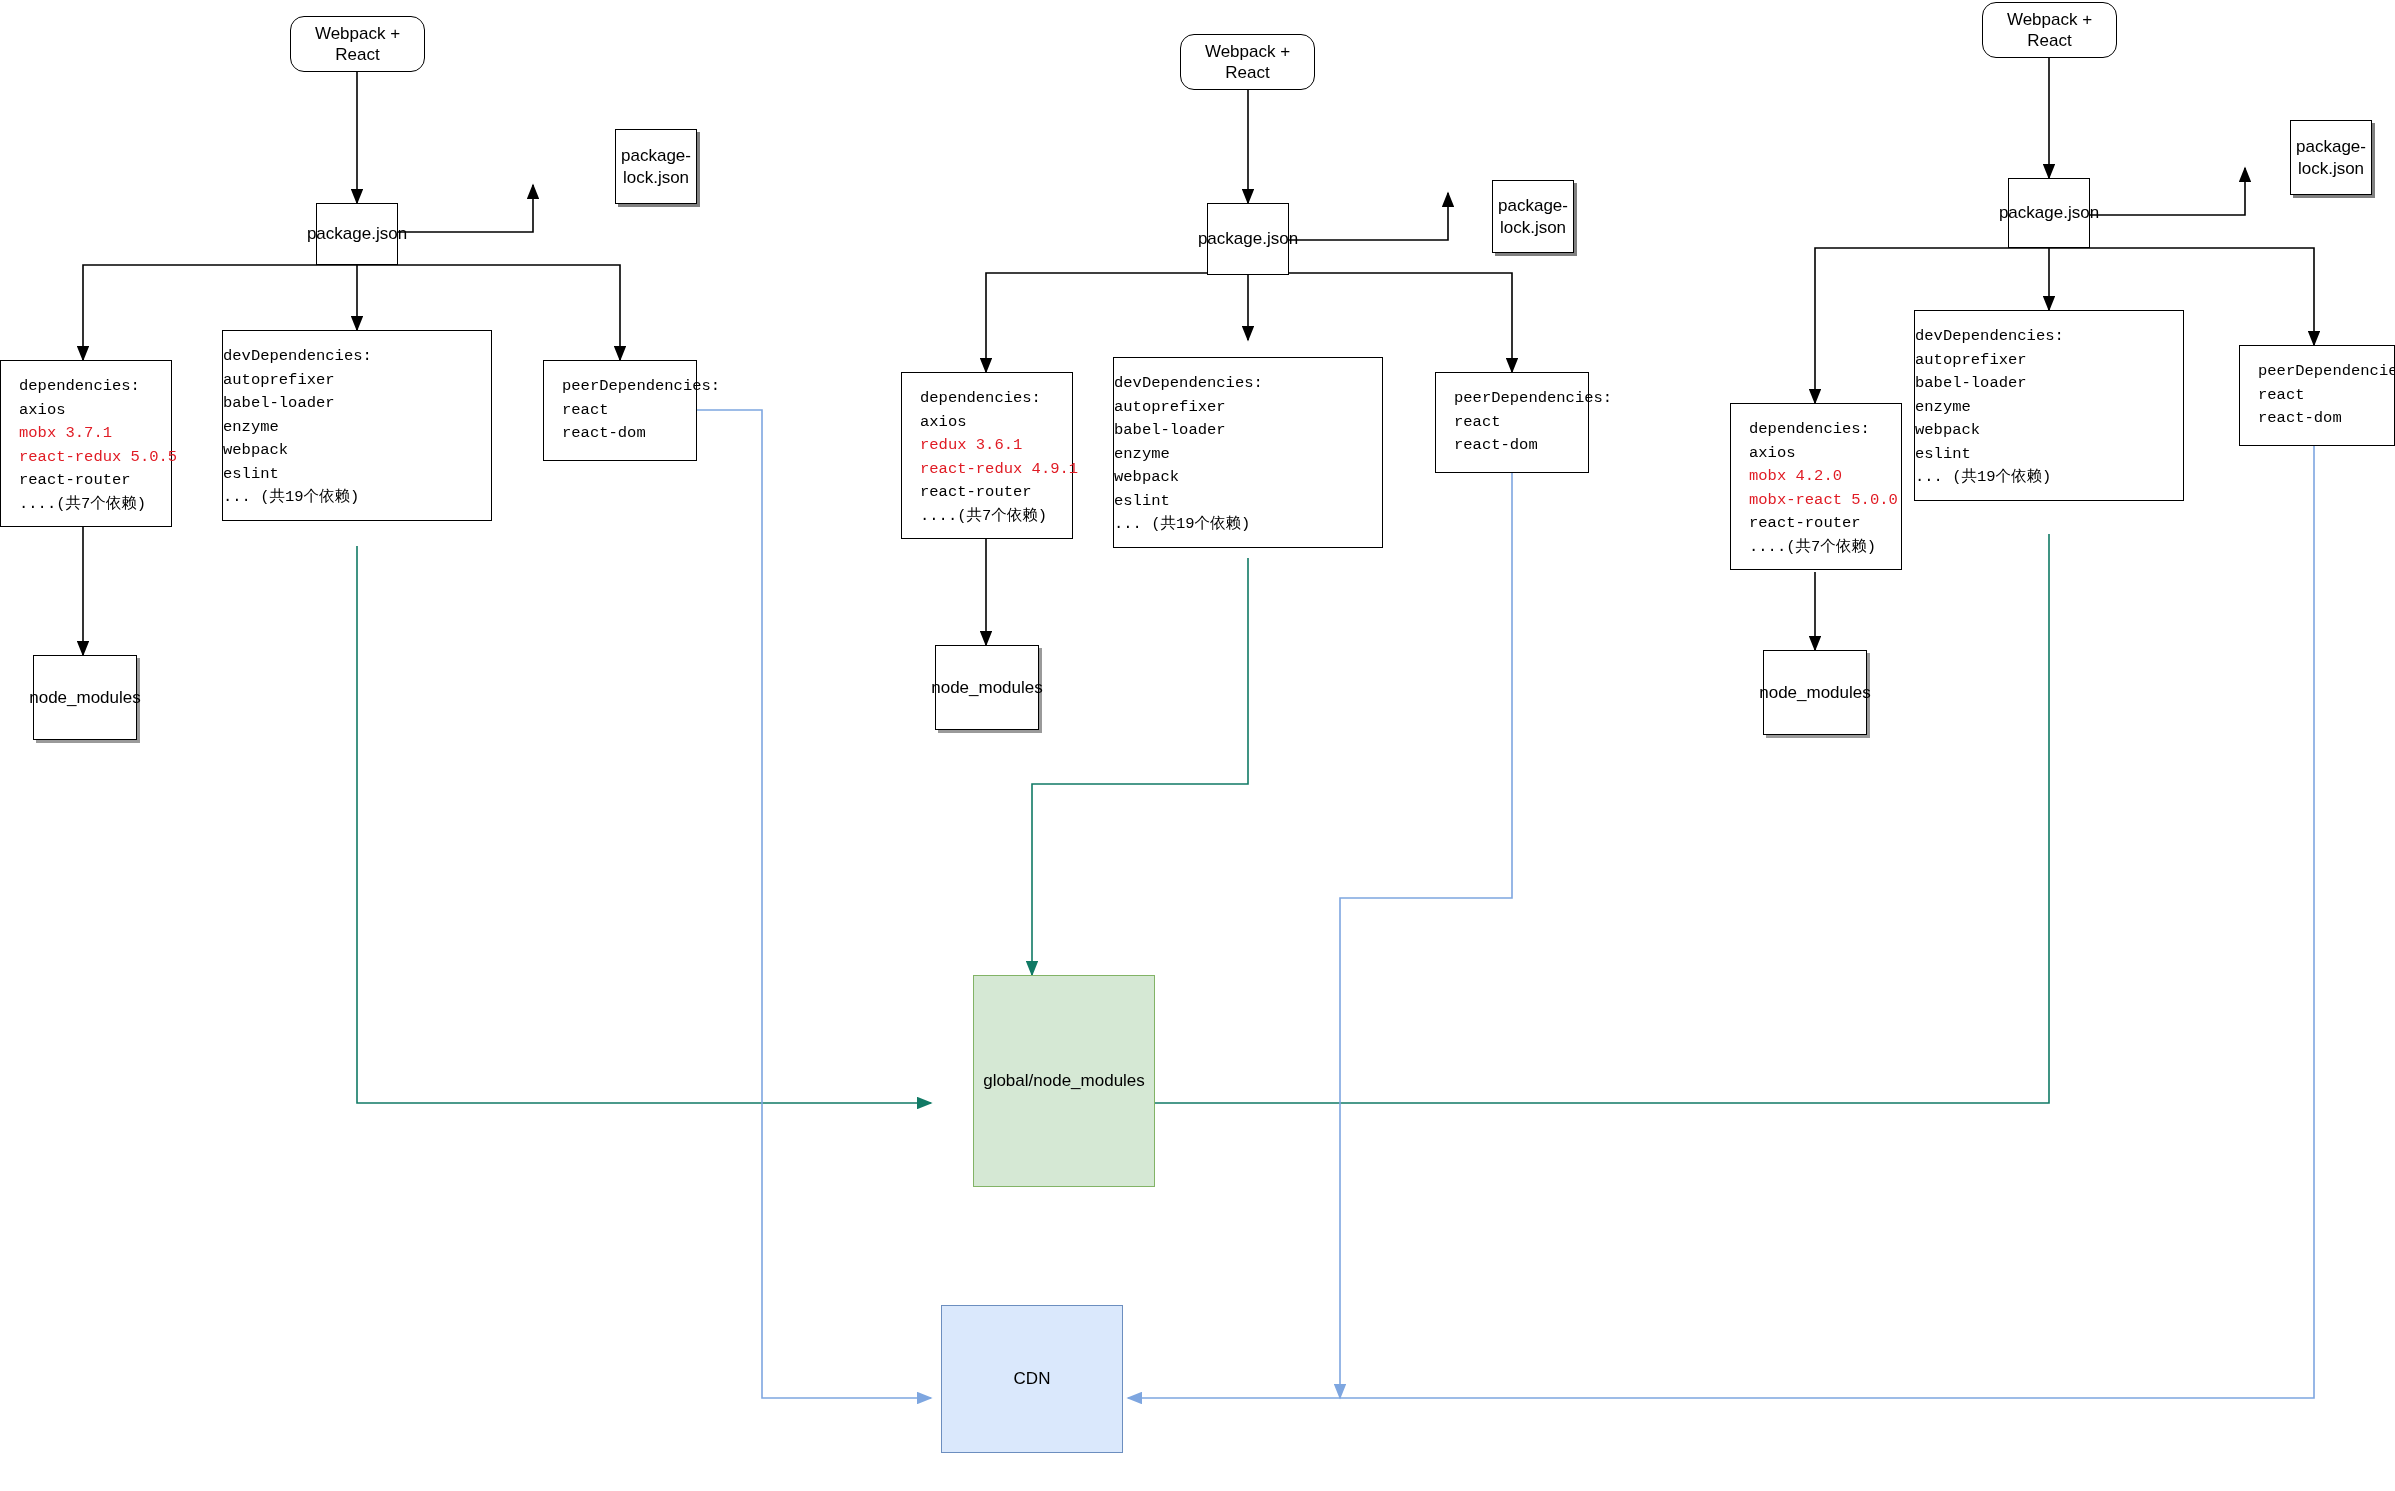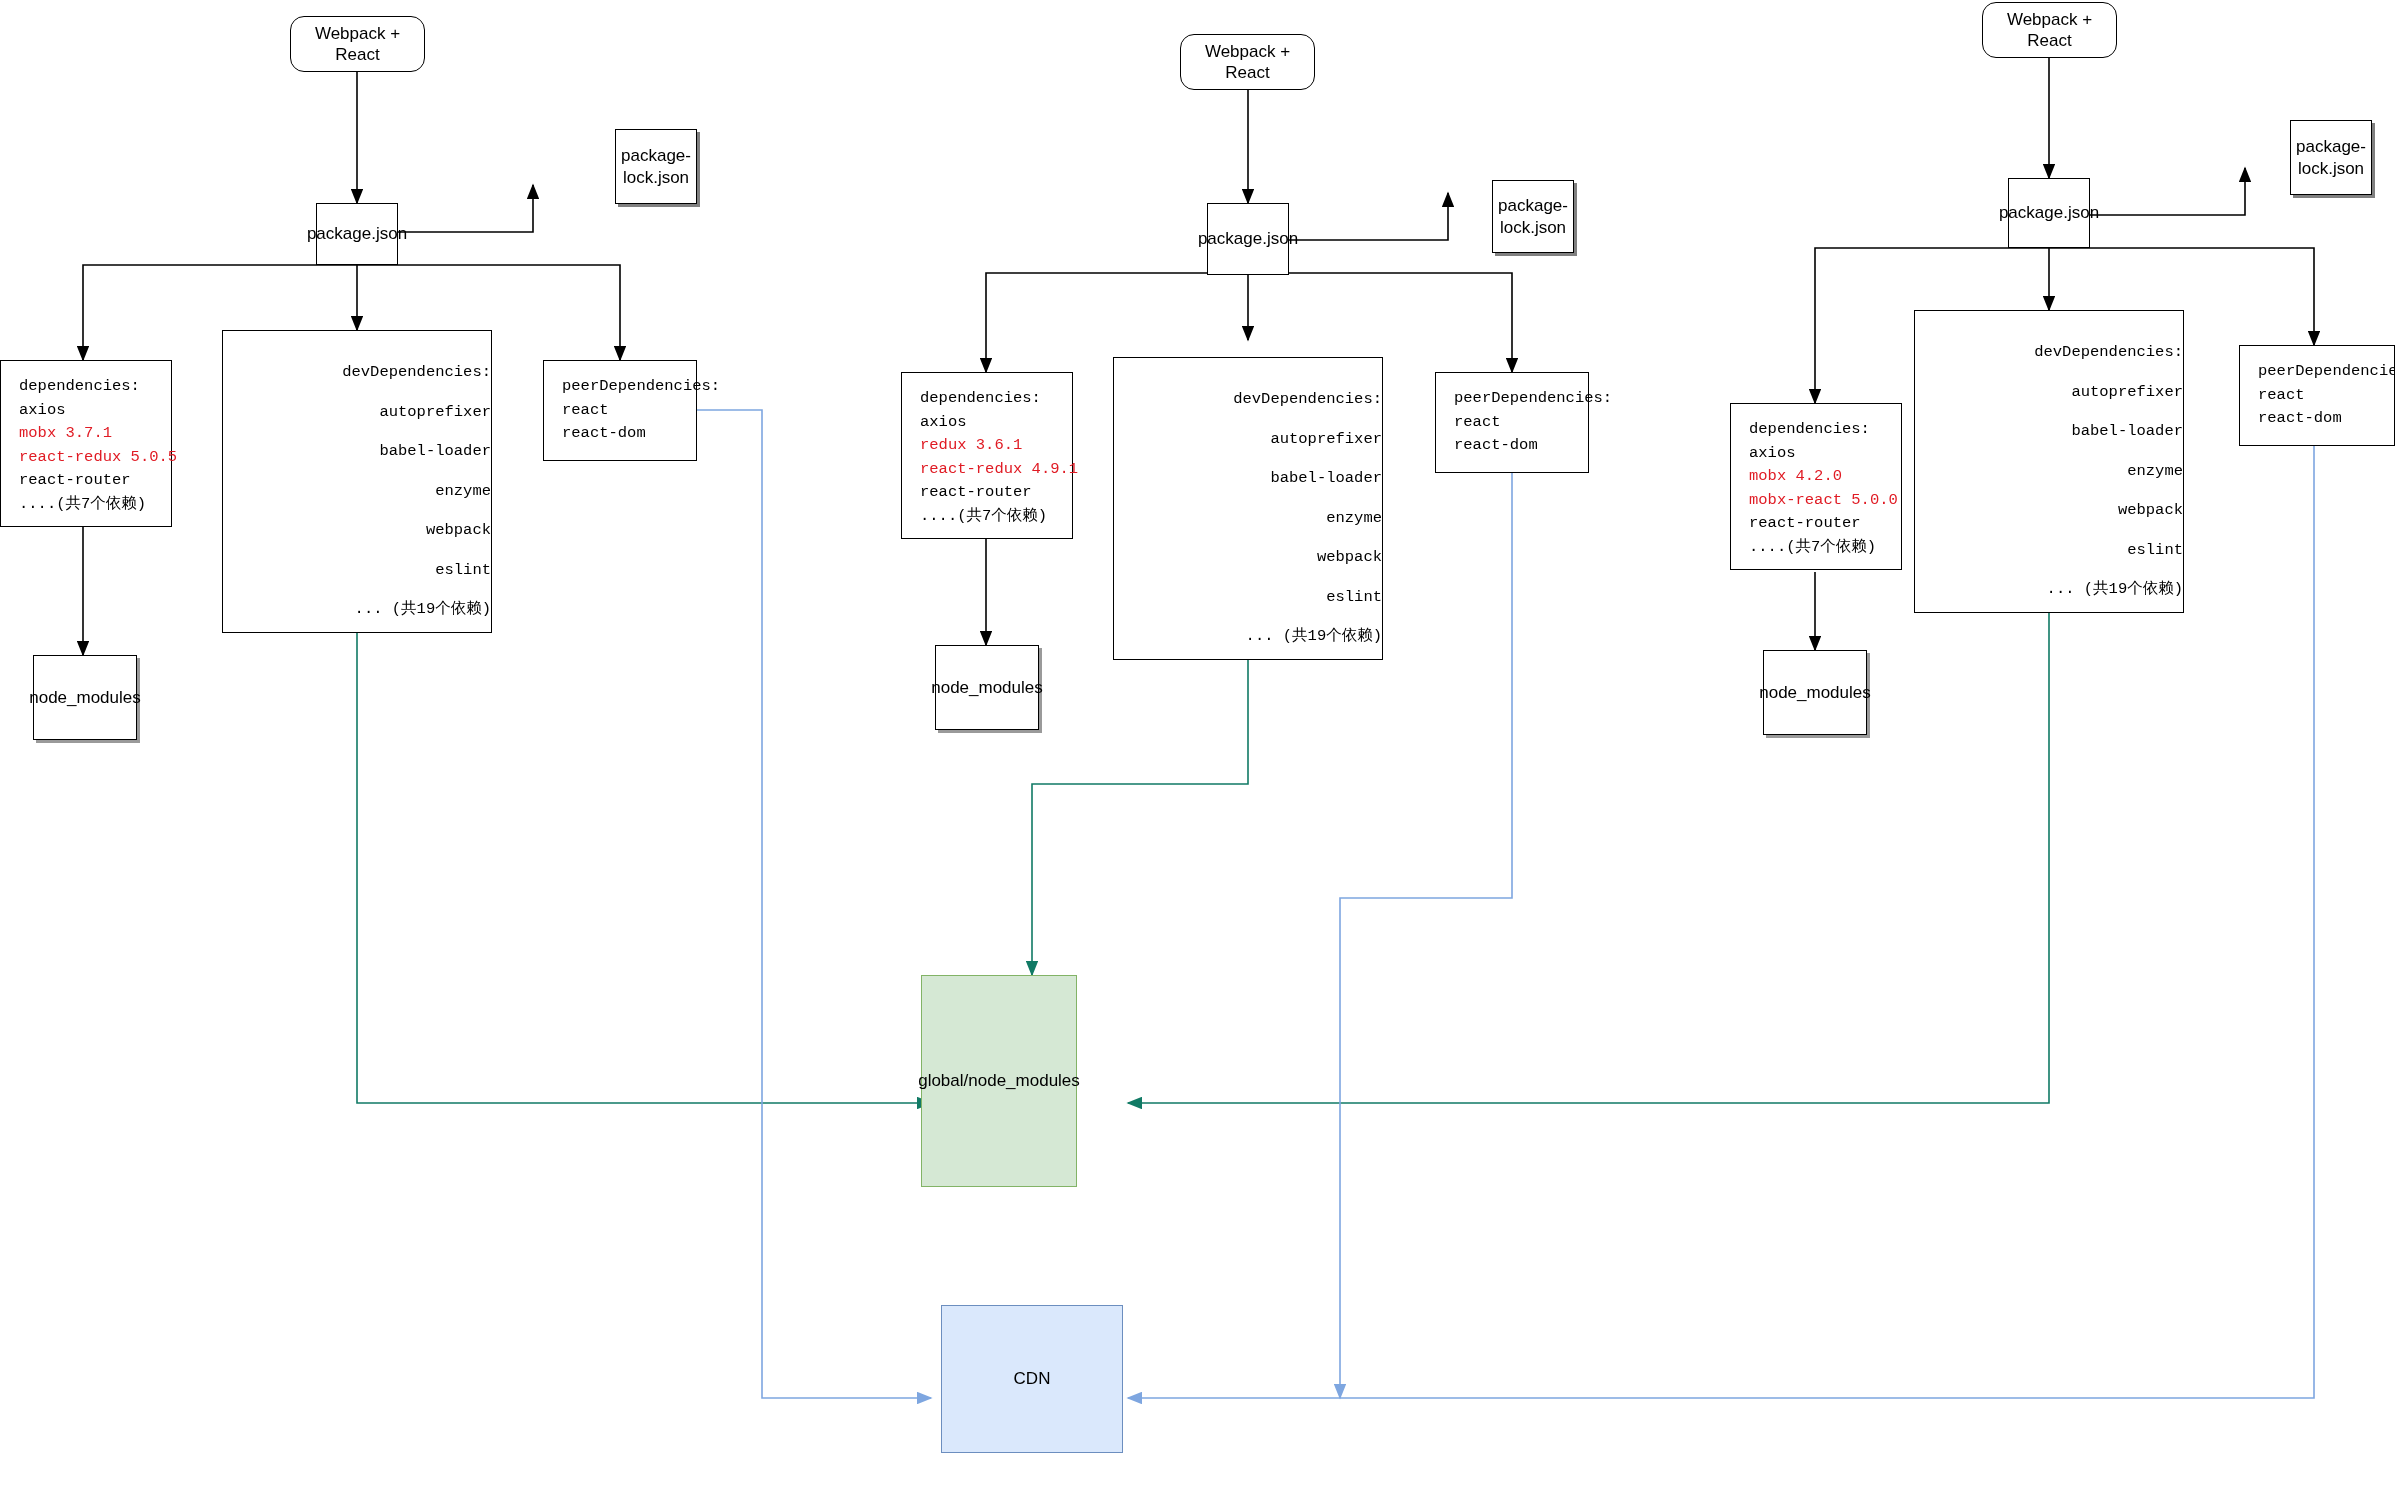--- a/index.html
+++ b/index.html
@@ -10,21 +10,21 @@
   .node{position:absolute;box-sizing:border-box;background:#ffffff;
         border:1px solid #000000;display:flex;align-items:center;justify-content:center;}
   .node.rounded{border-radius:14px;}
   .node.shadow{box-shadow:3px 3px 0 0 #808080;}
   .node .lbl{font-size:17px;color:#000;text-align:center;line-height:1.25;}
   .listbox{position:absolute;box-sizing:border-box;background:#ffffff;
            border:1px solid #000000;padding:14px 0 10px 0;}
   .listbox .row{font-family:"Liberation Mono", monospace;font-size:15.5px;
                 color:#000000;line-height:1.0;padding:4px 0 4px 18px;white-space:nowrap;}
   .listbox .row.red{color:#e01b24;}
-  .listbox.center .row{text-align:right;padding-left:0;margin-top:16px;}
+  .listbox.center .row{text-align:left;padding-left:0;}
   .node.green{background:#d5e8d4;border:1px solid #82b366;}
   .node.blue{background:#dae8fc;border:1px solid #6c8ebf;}
   .node.grey-shadow{box-shadow:3px 3px 0 0 #9a9a9a;}
 </style>
 </head>
 <body>
 
 <div id="canvas">
 
   <svg class="edges" viewBox="0 0 2395 1491" xmlns="http://www.w3.org/2000/svg">
@@ -193,21 +193,21 @@
   <div class="listbox" style="left:2239px;top:345px;width:156px;padding-bottom:14px;">
     <div class="row">peerDependencies:</div>
     <div class="row">react</div>
     <div class="row">react-dom</div>
   </div>
 
   <div class="node grey-shadow" style="left:1763px;top:650px;width:104px;height:85px;">
     <span class="lbl">node_modules</span>
   </div>
 
-  <div class="node green" style="left:921px;top:975px;width:156px;height:212px;">
+  <div class="node green" style="left:973px;top:975px;width:182px;height:212px;">
     <span class="lbl">global/node_modules</span>
   </div>
 
   <div class="node blue" style="left:941px;top:1305px;width:182px;height:148px;">
     <span class="lbl">CDN</span>
   </div>
 
 </div>
 
 </body></html>

